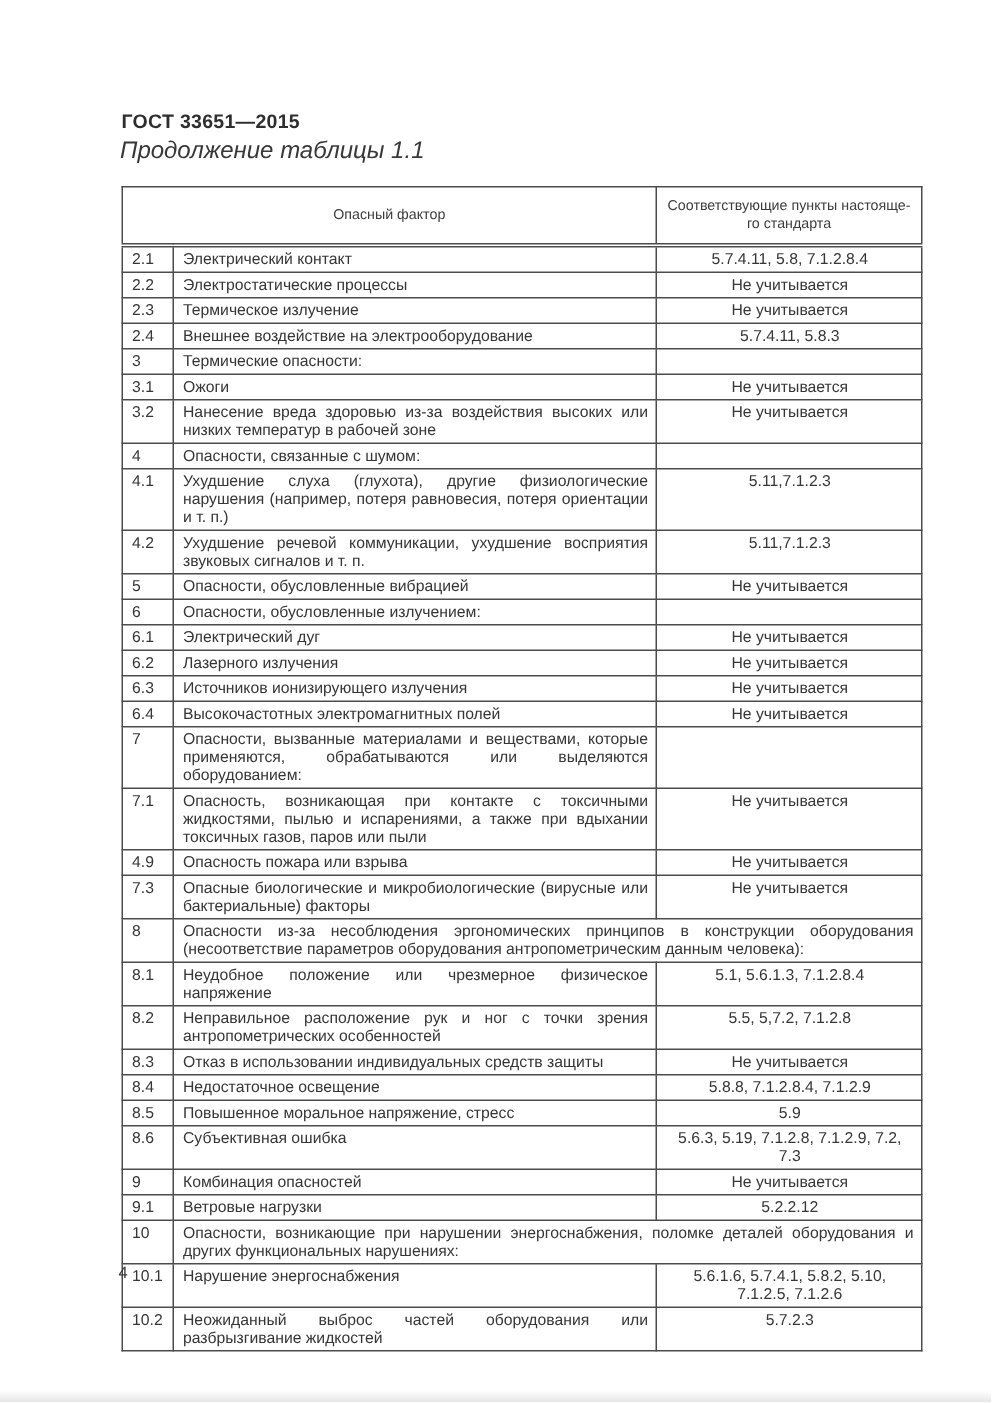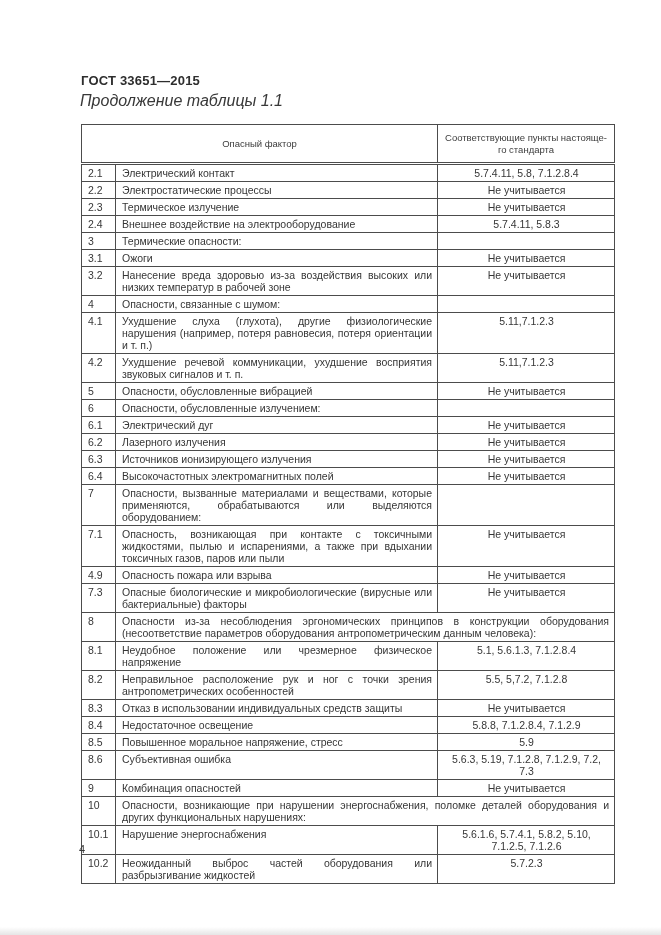--- a/index.html
+++ b/index.html
@@ -252,20 +252,25 @@
     <td class="num">8.6</td>
     <td class="factor">Субъективная ошибка</td>
     <td class="points">5.6.3, 5.19, 7.1.2.8, 7.1.2.9, 7.2, 7.3</td>
   </tr>
         <tr>
     <td class="num">9</td>
     <td class="factor">Комбинация опасностей</td>
     <td class="points">Не учитывается</td>
   </tr>
         <tr>
+    <td class="num">9.1</td>
+    <td class="factor">Ветровые нагрузки</td>
+    <td class="points">5.2.2.12</td>
+  </tr>
+        <tr>
     <td class="num">10</td>
     <td class="factor" colspan="2">Опасности, возникающие при нарушении энергоснабжения, поломке деталей оборудования и других функциональных нарушениях:</td>
 
   </tr>
         <tr>
     <td class="num">10.1</td>
     <td class="factor">Нарушение энергоснабжения</td>
     <td class="points">5.6.1.6, 5.7.4.1, 5.8.2, 5.10, 7.1.2.5, 7.1.2.6</td>
   </tr>
         <tr>

